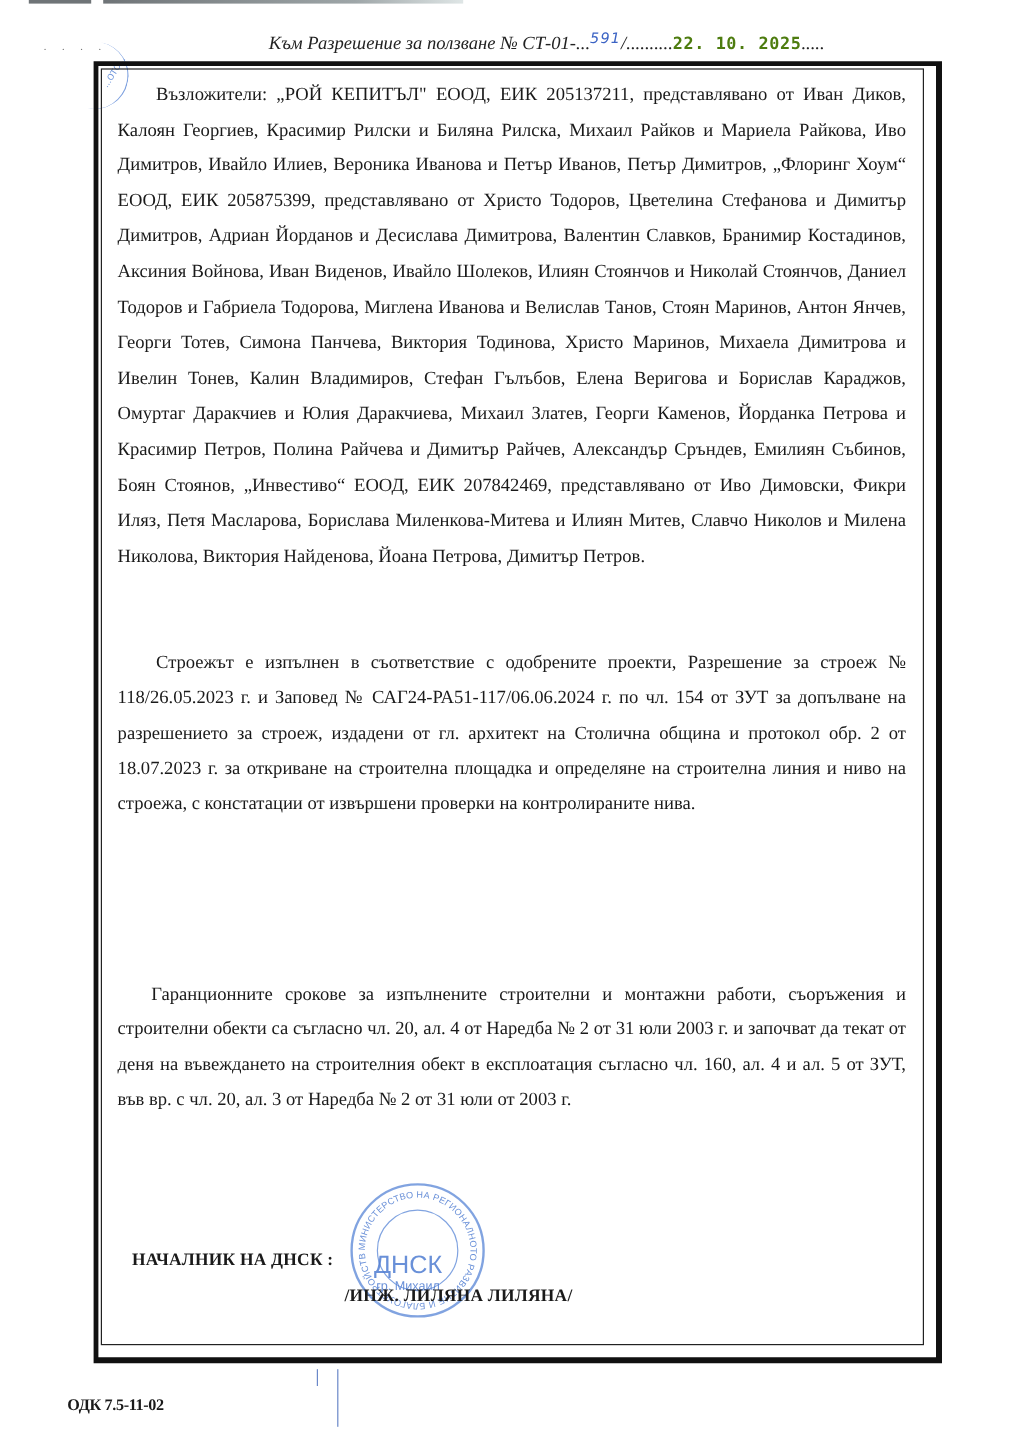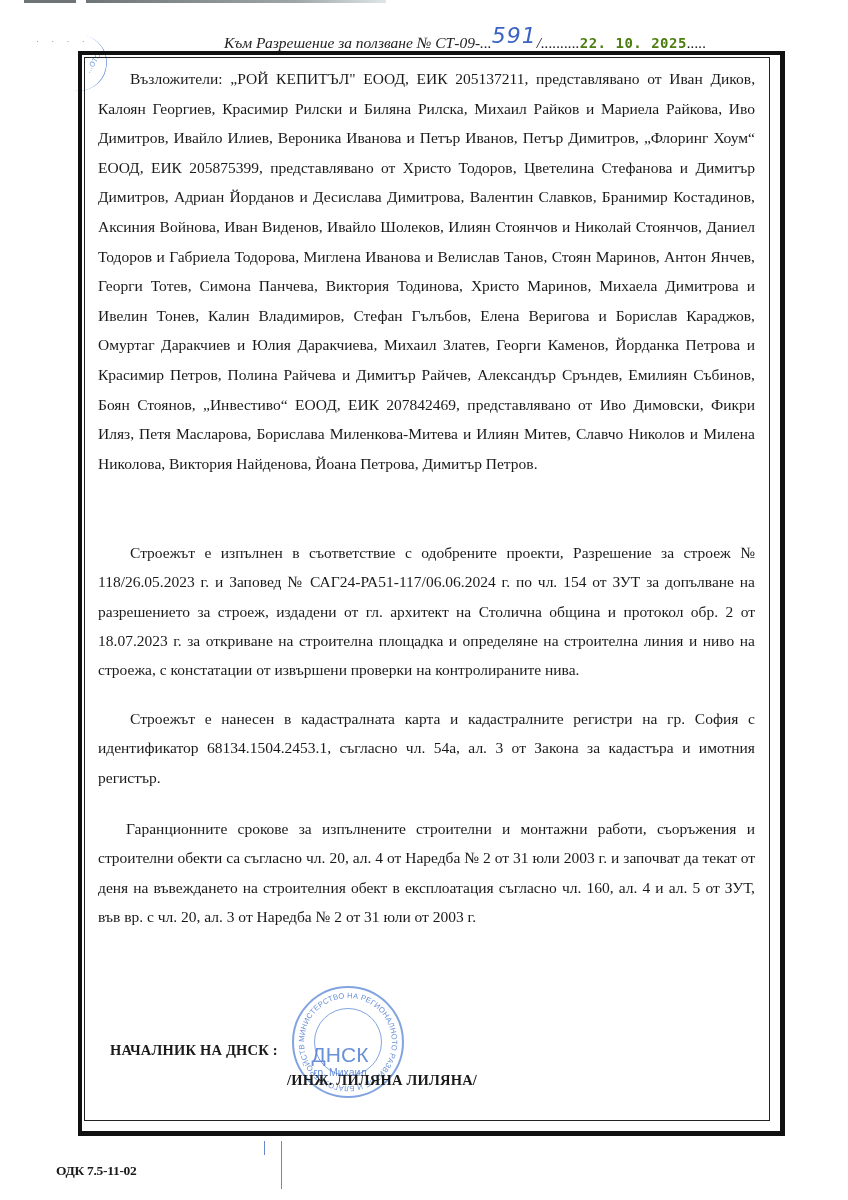--- a/index.html
+++ b/index.html
@@ -13,21 +13,21 @@
   .scan-strip-b { position: absolute; left: 86px; top: 0; height: 3px; width: 300px; background: linear-gradient(90deg, #6f7477, #9ea6a8 70%, #dfe6e6); }
   .scan-dots { position: absolute; left: 36px; top: 36px; font-size: 9px; color: #777; letter-spacing: 5px; }
 
   .header-line {
     position: absolute; top: 28px; left: 224px;
     font-family: "Liberation Serif", serif; font-style: italic; font-size: 15.5px;
     white-space: nowrap; color: #222;
   }
   .header-line .dots { letter-spacing: 0px; }
   .hw-num {
-    font-family: "DejaVu Sans", sans-serif; font-style: italic; font-size: 22px;
+    font-family: "DejaVu Sans", sans-serif; font-style: italic; font-size: 12px;
     color: #3b63c4; position: relative; top: -5px; letter-spacing: 1px;
   }
   .stamp-date { font-family: "DejaVu Sans Mono", monospace; font-style: normal; font-size: 14px; font-weight: bold; color: #4d7c0f; letter-spacing: 0.5px; }
 
   .frame-outer {
     position: absolute; left: 78px; top: 51px; width: 698px; height: 1076px;
     border: 4px solid #111; border-right-width: 5px; border-bottom-width: 5px;
   }
   .frame-inner {
     position: absolute; left: 84px; top: 57px; width: 684px; height: 1062px;
@@ -94,33 +94,32 @@
 
 <div class="scan-strip-a"></div>
 <div class="scan-strip-b"></div>
 <div class="scan-dots">· · · ·</div>
 
 <div class="left-stamp">
   <span>...ОТО...</span>
 </div>
 
 <div class="header-line">
-  <span>Към Разрешение за ползване № СТ-09-</span><span class="dots">...</span><span class="hw-num">591</span><span class="dots">/..........</span><span class="stamp-date">22. 10. 2025</span><span class="dots">.....</span>
+  <span>Към Разрешение за ползване № СТ-01-</span><span class="dots">...</span><span class="hw-num">591</span><span class="dots">/..........</span><span class="stamp-date">22. 10. 2025</span><span class="dots">.....</span>
 </div>
 
 <div class="frame-outer"></div>
 <div class="frame-inner"></div>
 
 <div class="content">
   <p class="para p1">
     <b>Възложители:</b><b> „РОЙ КЕПИТЪЛ" ЕООД</b><span>, ЕИК 205137211, представлявано  от Иван Диков</span><b>, Калоян Георгиев, Красимир Рилски и Биляна Рилска, Михаил Райков и Мариела Райкова, Иво Димитров, Ивайло Илиев, Вероника Иванова и Петър Иванов, Петър Димитров, „Флоринг Хоум“ ЕООД</b><span>, ЕИК 205875399, представлявано от Христо Тодоров</span><b>, Цветелина Стефанова  и Димитър Димитров, Адриан Йорданов и Десислава Димитрова, Валентин Славков, Бранимир Костадинов, Аксиния Войнова, Иван Виденов, Ивайло Шолеков, Илиян Стоянчов  и Николай Стоянчов, Даниел Тодоров и Габриела Тодорова, Миглена Иванова и Велислав Танов, Стоян Маринов, Антон Янчев, Георги Тотев, Симона Панчева, Виктория Тодинова, Христо Маринов, Михаела Димитрова и Ивелин Тонев, Калин Владимиров, Стефан Гълъбов, Елена Веригова и Борислав Караджов, Омуртаг Даракчиев и Юлия Даракчиева, Михаил Златев, Георги Каменов, Йорданка Петрова и Красимир Петров, Полина Райчева и Димитър Райчев, Александър Сръндев, Емилиян Събинов, Боян Стоянов, „Инвестиво“ ЕООД</b><span>, ЕИК 207842469, представлявано от Иво Димовски</span><b>, Фикри Иляз, Петя Масларова, Борислава Миленкова-Митева и Илиян Митев, Славчо Николов и Милена Николова, Виктория Найденова, Йоана Петрова, Димитър Петров.</b>
   </p>
 
   <p class="para p2">Строежът е изпълнен в съответствие с одобрените проекти, Разрешение за строеж № 118/26.05.2023 г. и Заповед № САГ24-РА51-117/06.06.2024 г. по чл. 154 от ЗУТ за допълване на разрешението за строеж, издадени от гл. архитект на Столична община и протокол обр. 2 от 18.07.2023 г. за откриване на строителна площадка и определяне на строителна линия и ниво на строежа, с констатации от извършени проверки на контролираните нива.</p>
-  <p class="para p3">Строежът е нанесен в кадастралната карта и кадастралните регистри на гр. София с идентификатор 68134.1504.2453.1, съгласно чл. 54а, ал. 3 от Закона за кадастъра и имотния регистър.</p>
   <p class="para p4">Гаранционните срокове за изпълнените строителни и монтажни работи, съоръжения и строителни обекти са съгласно чл. 20, ал. 4 от Наредба № 2 от 31 юли 2003 г. и започват да текат от деня на въвеждането на строителния обект в експлоатация съгласно чл. 160, ал. 4 и ал. 5 от ЗУТ, във вр. с чл. 20, ал. 3 от Наредба № 2 от 31 юли от 2003 г.</p>
 </div>
 
 <div class="stamp">
   <svg width="112" height="112" viewBox="0 0 112 112">
     <defs>
       <path id="ringPath" d="M56,56 m-44,0 a44,44 0 1,1 88,0 a44,44 0 1,1 -88,0"></path>
     </defs>
     <text font-family="Liberation Sans, DejaVu Sans, sans-serif" font-size="7.6" fill="rgba(60,110,205,0.85)" letter-spacing="0.2">
       <textPath href="#ringPath" startOffset="0" id="ring-text-path">МИНИСТЕРСТВО НА РЕГИОНАЛНОТО РАЗВИТИЕ И БЛАГОУСТРОЙСТВОТО •</textPath>

